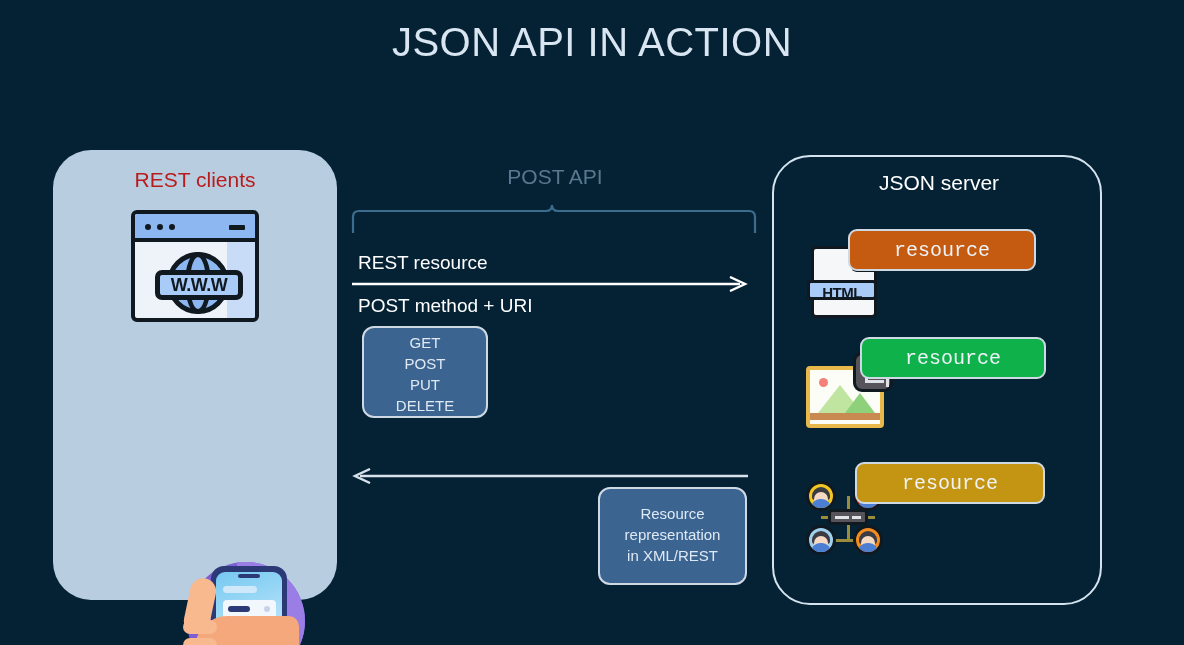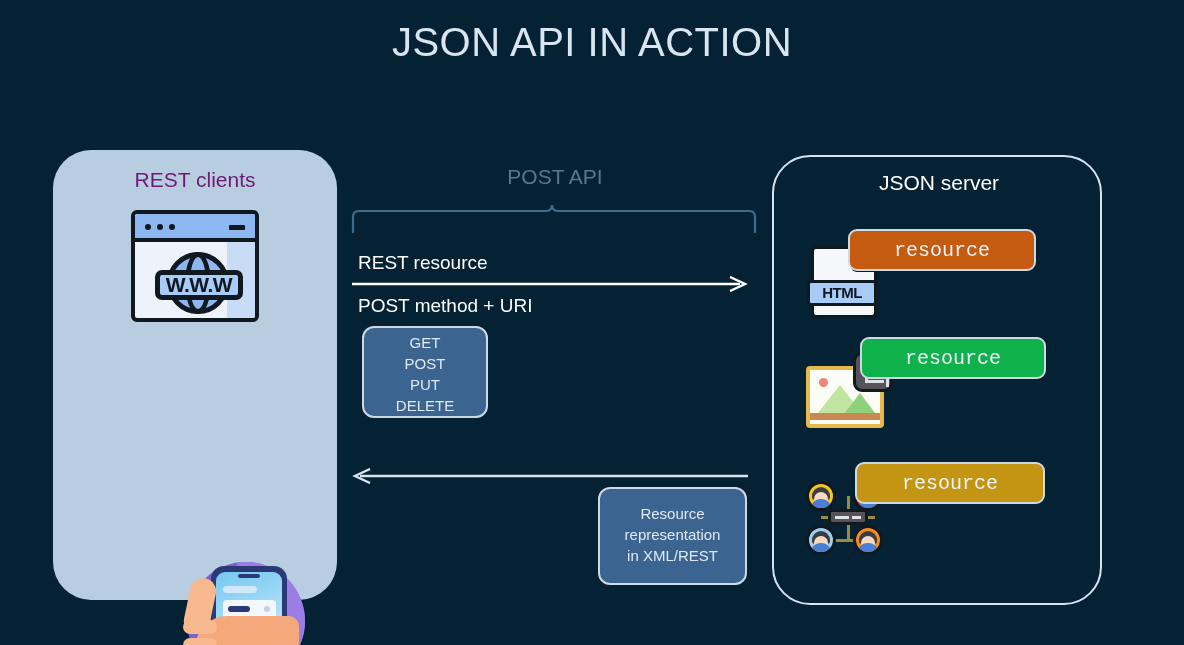--- a/index.html
+++ b/index.html
@@ -24,21 +24,21 @@
   }
 
   
   .client-panel{
     position:absolute;left:53px;top:150px;width:284px;height:450px;
     background:#b8cde0;
     border-radius:38px;
   }
   .client-title{
     position:absolute;left:0;top:18px;width:284px;text-align:center;
-    font-size:21px;color:#701a75;
+    font-size:21px;color:#b91c1c;
   }
 
   
   .browser-icon{
     position:absolute;left:78px;top:60px;width:128px;height:112px;
   }
   .brw-frame{
     position:absolute;inset:0;
     background:#eef3fa;border:4px solid #101820;border-radius:6px;
     box-sizing:border-box;overflow:hidden;
@@ -55,21 +55,21 @@
     position:absolute;left:32px;top:38px;width:62px;height:62px;
     border:5px solid #101820;border-radius:50%;background:#8db7f0;box-sizing:border-box;
   }
   .globe:before{
     content:"";position:absolute;left:50%;top:-5px;bottom:-5px;width:26px;
     margin-left:-13px;border:5px solid #101820;border-radius:50%;box-sizing:border-box;
   }
   .www{
     position:absolute;left:20px;top:56px;width:88px;height:30px;
     background:#a8cbf7;border:5px solid #101820;border-radius:7px;box-sizing:border-box;
-    color:#101820;font-size:21px;font-weight:bold;line-height:20px;text-align:center;
+    color:#101820;font-size:18px;font-weight:bold;line-height:20px;text-align:center;
     letter-spacing:-0.5px;
   }
 
   
   .phone-icon{position:absolute;left:128px;top:404px;width:132px;height:132px;}
   .ph-circle{
     position:absolute;left:6px;top:8px;width:118px;height:118px;border-radius:50%;
     background:#7c5fd3;
   }
   .ph-circle2{
@@ -164,21 +164,21 @@
     position:absolute;left:0;top:0;width:66px;height:72px;
     background:#f5f7f9;border:3px solid #101820;border-radius:5px;box-sizing:border-box;
   }
   .hf-fold{
     position:absolute;right:-1px;top:-1px;width:24px;height:24px;
     background:#a8cbf7;
     border-left:3px solid #101820;border-bottom:3px solid #101820;
     box-sizing:border-box;border-radius:0 5px 0 6px;
   }
   .hf-band{
-    position:absolute;left:-4px;top:34px;width:70px;height:26px;
+    position:absolute;left:-4px;top:34px;width:70px;height:20px;
     background:#a8cbf7;border:3px solid #101820;border-radius:4px;box-sizing:border-box;
     color:#101820;font-size:15px;font-weight:bold;text-align:center;line-height:20px;
     letter-spacing:-0.5px;
   }
 
   
   .img-icon{position:absolute;left:806px;top:366px;width:78px;height:62px;}
   .im-frame{
     position:absolute;inset:0;background:#fdfdf7;
     border:4px solid #e8b84b;border-radius:4px;box-sizing:border-box;overflow:hidden;

